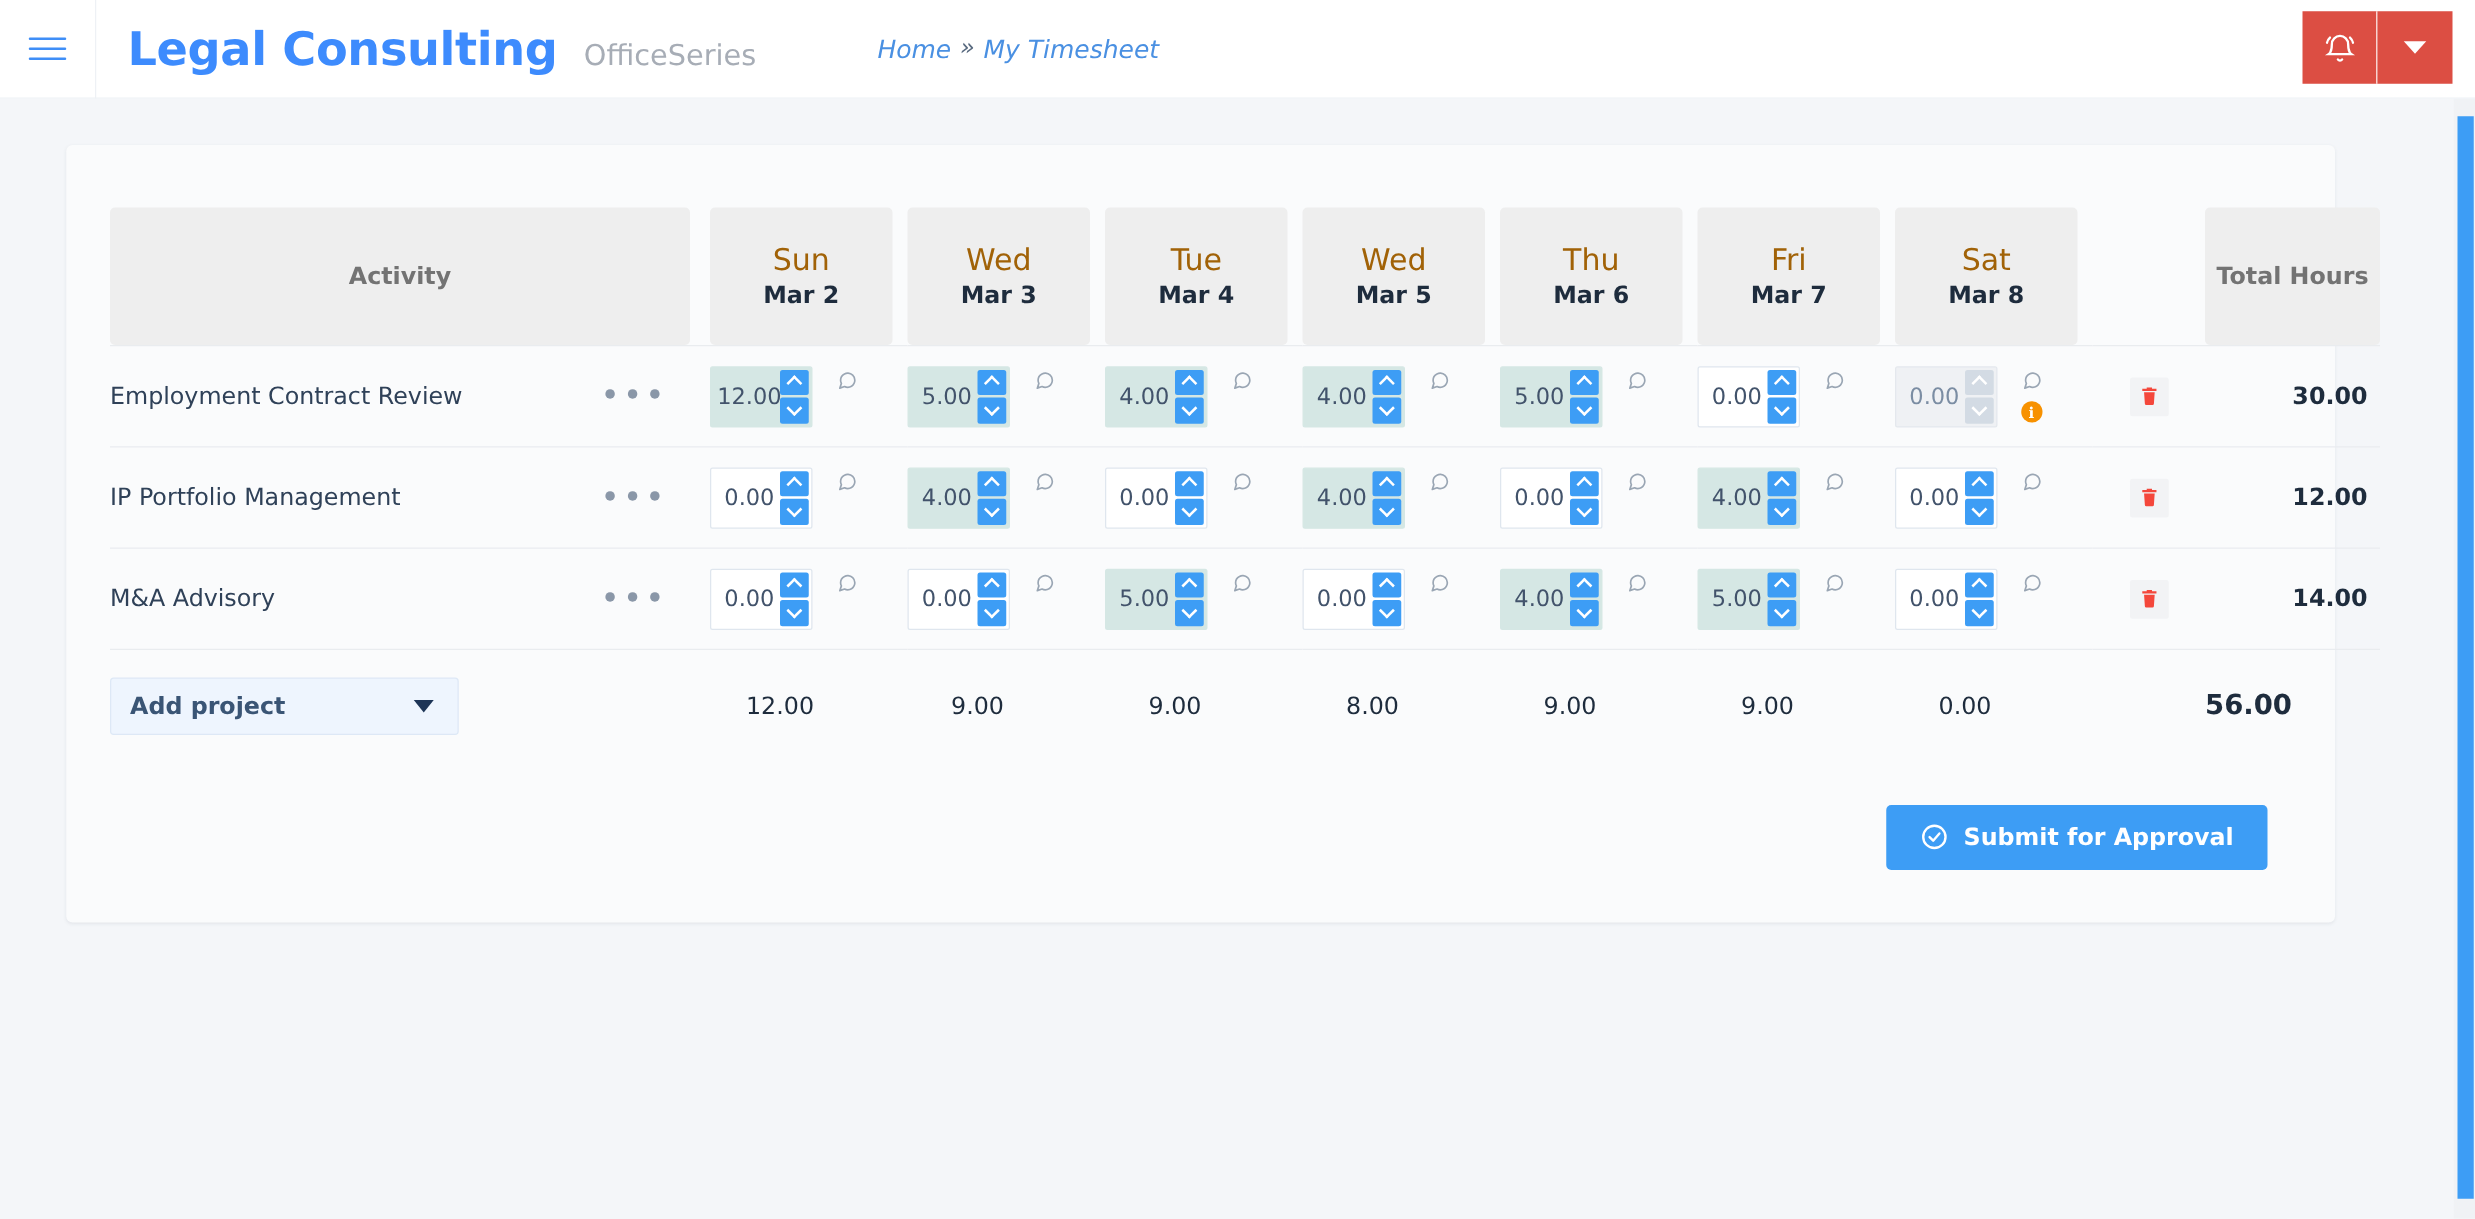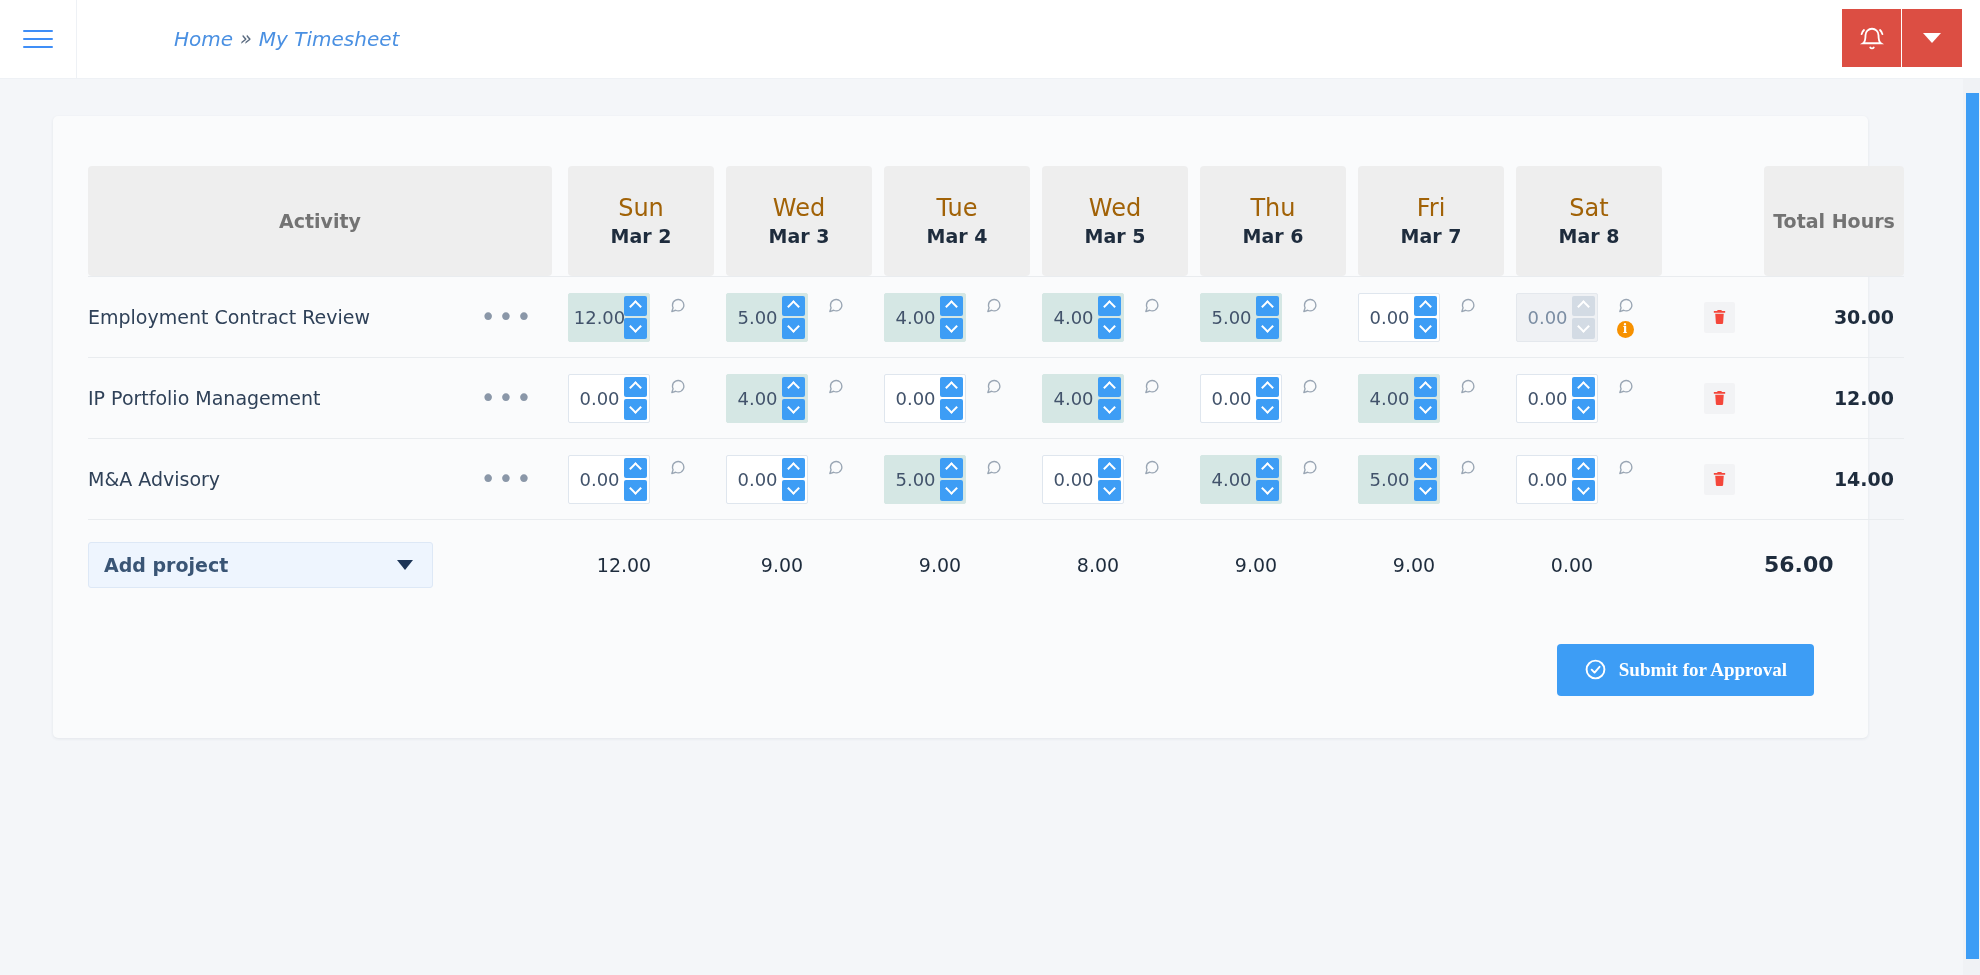--- a/index.html
+++ b/index.html
@@ -265,21 +265,21 @@
     padding-right: 10px;
   }
 
   
   tr.footer-row td {
     border-top: 1px solid #e9ecef;
     height: 90px;
     vertical-align: middle;
   }
   .add-project {
-    width: 345px;
+    width: 279px;
     height: 46px;
     background: #eef5fe;
     border: 1px solid #dde8f6;
     border-radius: 3px;
     display: flex;
     align-items: center;
     justify-content: space-between;
     padding: 0 19px 0 15px;
     cursor: pointer;
   }
@@ -317,21 +317,21 @@
     gap: 12px;
     height: 52px;
     padding: 0 27px;
     border-radius: 4px;
     font-size: 19px;
     font-weight: bold;
     border: none;
     font-family: inherit;
   }
   .btn-draft { background: #c9e2fb; color: #ffffff; cursor: default; }
-  .btn-submit { background: #3d9df5; color: #ffffff; cursor: pointer; font-family: Liberation Serif, serif; }
+  .btn-submit { background: #3d9df5; color: #ffffff; cursor: pointer; }
 
   
   .vscroll {
     position: absolute;
     right: 0; top: 0;
     width: 17px; height: 896px;
     background: #f0f2f5;
   }
   .vscroll-thumb {
     position: absolute;
@@ -346,20 +346,24 @@
 
 <div class="topbar">
   <div class="hamburger-wrap">
     <div class="hamburger">
       <span></span>
         <span></span>
         <span></span>
     </div>
   </div>
 
+  <div class="brand-wrap">
+    <div class="brand-title">Legal Consulting</div>
+    <div class="brand-sub">OfficeSeries</div>
+  </div>
 
   <div class="breadcrumb">
     <a href="#">Home</a>
     <span class="crumb-sep">»</span>
     <a href="#">My Timesheet</a>
   </div>
 
   <div class="topbar-right">
     <div class="bell-btn">
       <svg width="26" height="27" viewBox="0 0 24 24" fill="none" stroke="#ffffff" stroke-width="1.7" stroke-linecap="round">

